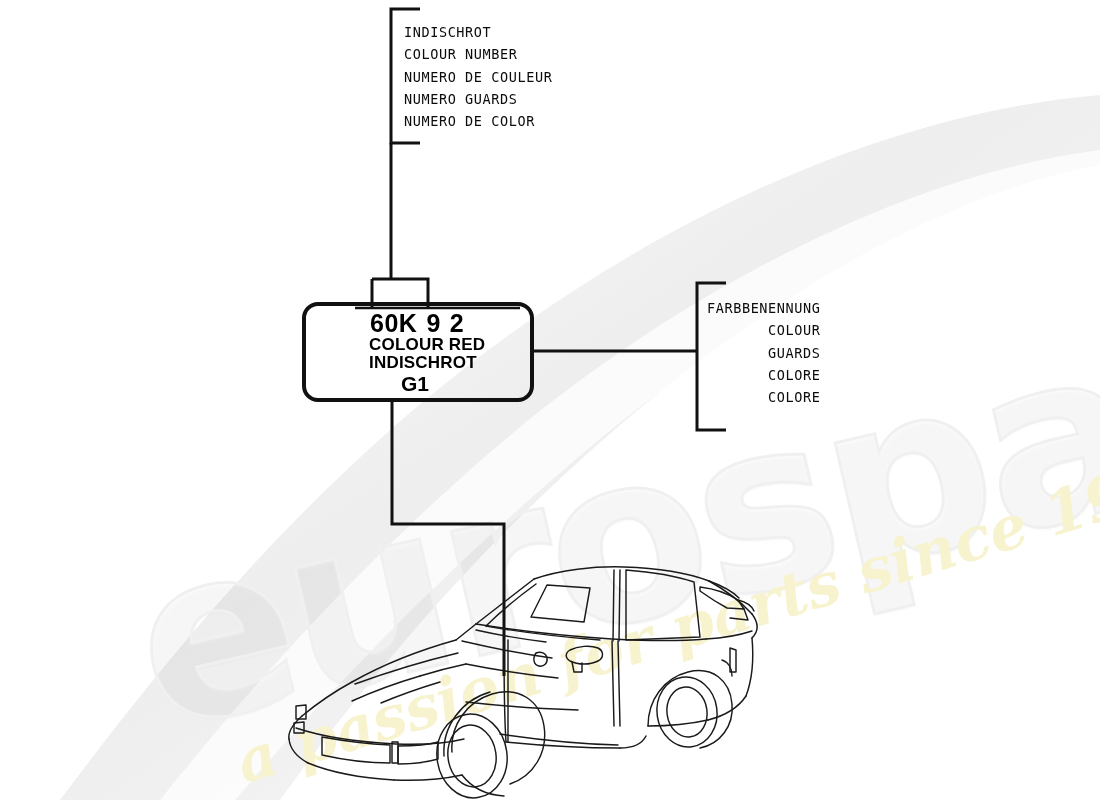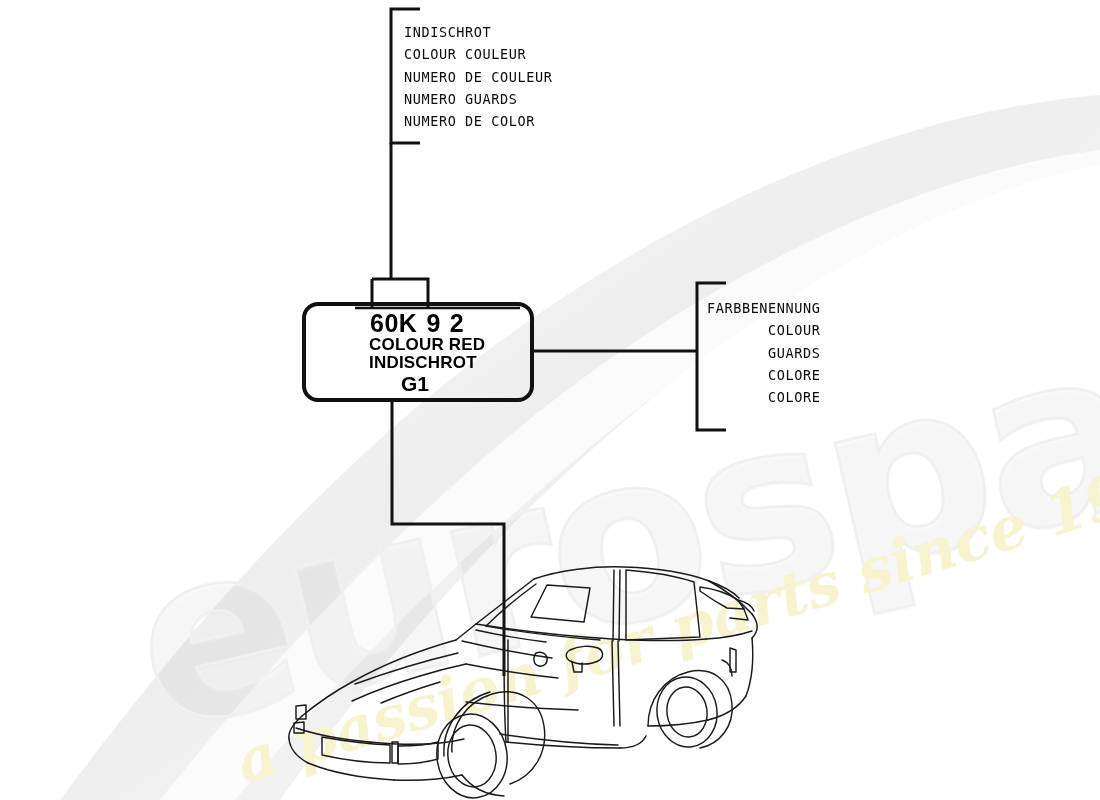--- a/index.html
+++ b/index.html
@@ -269,21 +269,21 @@
       <path d="M572,662 L574,672 L582,672 L582,663"></path>
 
       <path d="M536,653 C541,651 546,653 547,658 C548,663 544,667 539,666 C534,665 532,659 536,653 Z"></path>
 
       <path d="M476,630 C498,635 522,639 546,642"></path>
     </g>
   </svg>
 
   <div class="callout" id="callout-colour-number">
     <div>INDISCHROT</div>
-    <div>COLOUR COULEUR</div>
+    <div>COLOUR NUMBER</div>
     <div>NUMERO DE COULEUR</div>
     <div>NUMERO GUARDS</div>
     <div>NUMERO DE COLOR</div>
   </div>
 
   <div class="callout" id="callout-colour-name">
     <div>FARBBENENNUNG</div>
     <div>COLOUR</div>
     <div>GUARDS</div>
     <div>COLORE</div>

